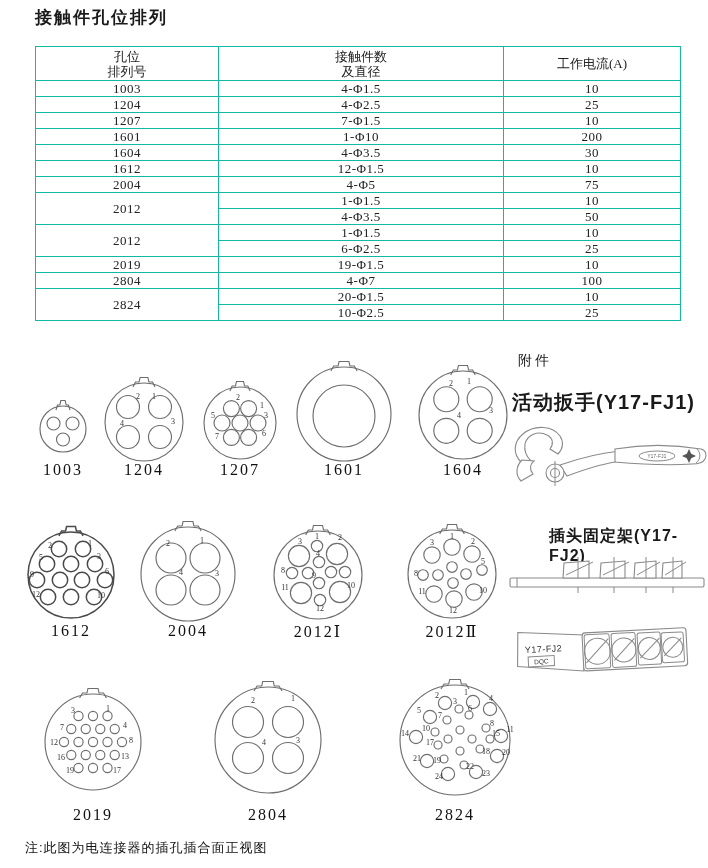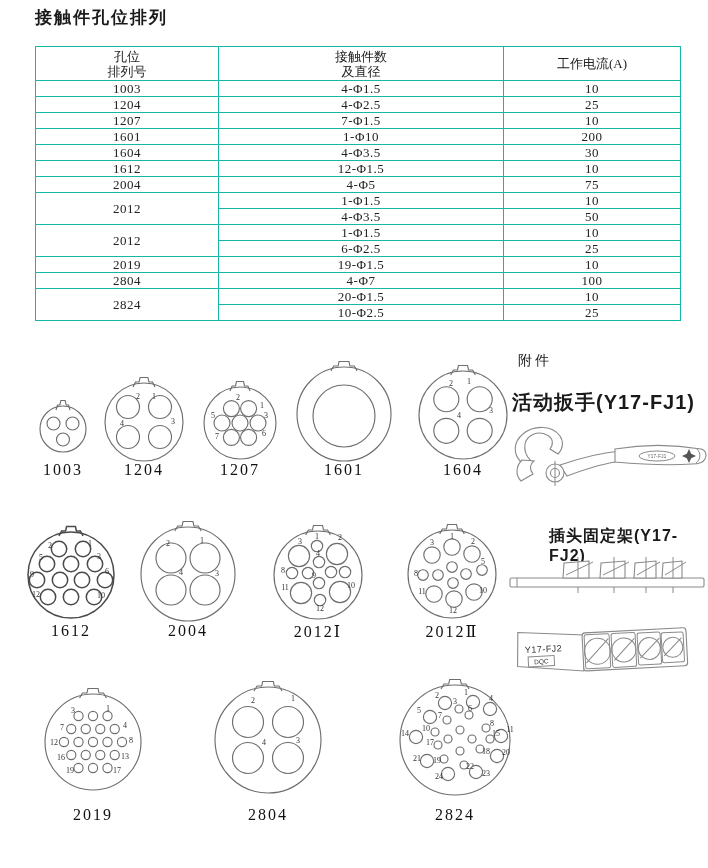--- a/index.html
+++ b/index.html
@@ -470,14 +470,15 @@
         <line class="acc-stroke" x1="127" y1="42" x2="147" y2="23"></line>
       </g>
       <g>
         <rect class="acc-stroke" x="149" y="18" width="22" height="30" rx="2"></rect>
         <circle class="acc-stroke" cx="160" cy="33" r="10"></circle>
         <line class="acc-stroke" x1="151" y1="41" x2="169" y2="24"></line>
       </g>
     </g>
   </svg>
 
+  <div class="note">注:此图为电连接器的插孔插合面正视图</div>
 
 </div>
 
 </body></html>

